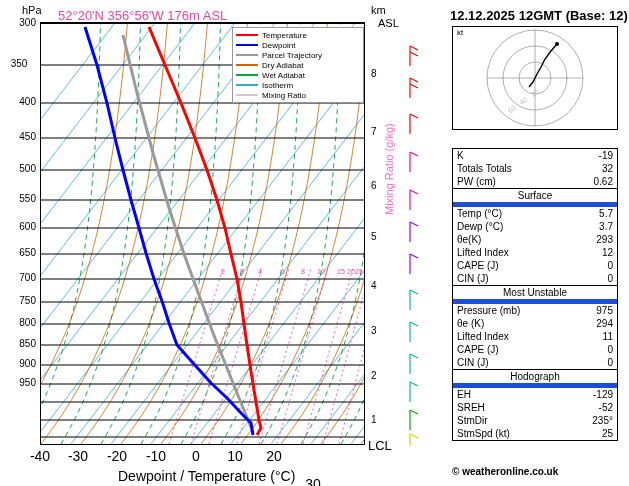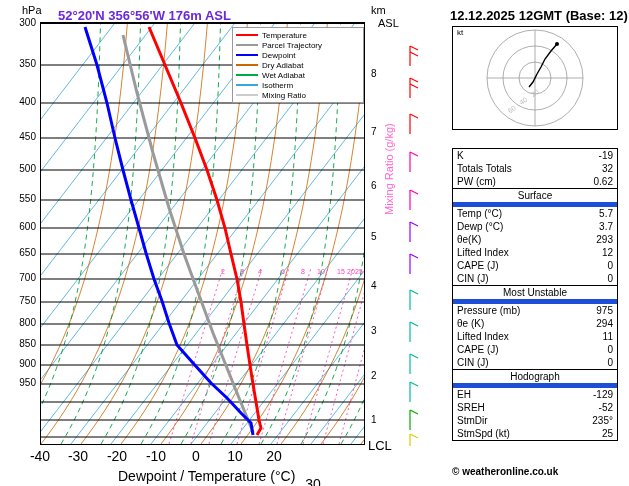--- a/index.html
+++ b/index.html
@@ -1,20 +1,20 @@
 <!DOCTYPE html>
 <html><head>
 <meta charset="utf-8">
 <style>
   html,body{margin:0;padding:0;}
   body{width:629px;height:486px;background:#ffffff;font-family:"Liberation Sans",sans-serif;position:relative;overflow:hidden;}
   .abs{position:absolute;}
   
   #hpa-label{left:22px;top:4px;font-size:11px;color:#000;}
-  #station-title{left:58px;top:8px;font-size:13px;font-weight:bold;color:#6d28d9;text-align:right;}
+  #station-title{left:58px;top:8px;font-size:13px;font-weight:normal;color:#ec4899;text-align:right;}
   #km-label{left:371px;top:4px;font-size:11px;color:#000;}
   #asl-label{left:378px;top:17px;font-size:11px;color:#000;}
   #date-title{left:406px;top:8px;font-size:13px;font-weight:bold;color:#000;margin-left:44px;}
   
   #plot{left:40px;top:22px;width:325px;height:423px;border:1px solid #000;box-sizing:border-box;overflow:hidden;background:#fff;}
   #plot svg{display:block;}
   #ylabels div{position:absolute;font-size:10px;color:#000;text-align:right;width:34px;}
   #xlabels div{position:absolute;font-size:14px;color:#000;text-align:center;width:30px;}
   #xaxis-title{left:118px;top:468px;font-size:14px;color:#000;}
   
@@ -149,21 +149,21 @@
 
       <polyline fill="none" stroke="#0000ff" stroke-width="3" points="212,412 210,400 206,396 200,390 186,375 170,360 152,340 136,322 128,300 121,278 113,256 105,230 98,205 90,177 82,147 74,115 66,80 56,42 44,4"></polyline>
 
       <polyline fill="none" stroke="#ff0000" stroke-width="3" points="216,412 220,405 218,397 215,379 212,361 209,342 206,322 203,301 200,279 196,256 190,231 184,205 176,177 166,147 154,115 140,80 124,42 108,4"></polyline>
     </g>
   </svg>
 </div>
 
 <div class="abs" id="ylabels" style="left:0;top:0;">
   <div style="left:2px;top:17px;">300</div>
-  <div style="left:2px;top:58px;">350</div>
+  <div style="left:2px;top:58px;text-align:center;">350</div>
   <div style="left:2px;top:96px;">400</div>
   <div style="left:2px;top:131px;">450</div>
   <div style="left:2px;top:163px;">500</div>
   <div style="left:2px;top:193px;">550</div>
   <div style="left:2px;top:221px;">600</div>
   <div style="left:2px;top:247px;">650</div>
   <div style="left:2px;top:272px;">700</div>
   <div style="left:2px;top:295px;">750</div>
   <div style="left:2px;top:317px;">800</div>
   <div style="left:2px;top:338px;">850</div>
@@ -239,26 +239,26 @@
       <line x1="14" y1="412" x2="22" y2="416"></line>
   </g>
 </svg>
 
 <div class="abs" id="legend">
   <div class="row">
     <span class="swatch" style="border-top-color:#ff0000;"></span>
     <span class="lbl">Temperature</span>
   </div>
   <div class="row">
+    <span class="swatch" style="border-top-color:#0000ff;"></span>
+    <span class="lbl">Dewpoint</span>
+  </div>
+  <div class="row">
     <span class="swatch" style="border-top-color:#999999;"></span>
     <span class="lbl">Parcel Trajectory</span>
-  </div>
-  <div class="row">
-    <span class="swatch" style="border-top-color:#0000ff;"></span>
-    <span class="lbl">Dewpoint</span>
   </div>
   <div class="row">
     <span class="swatch" style="border-top-color:#cc6600;"></span>
     <span class="lbl">Dry Adiabat</span>
   </div>
   <div class="row">
     <span class="swatch" style="border-top-color:#00aa44;"></span>
     <span class="lbl">Wet Adiabat</span>
   </div>
   <div class="row">

